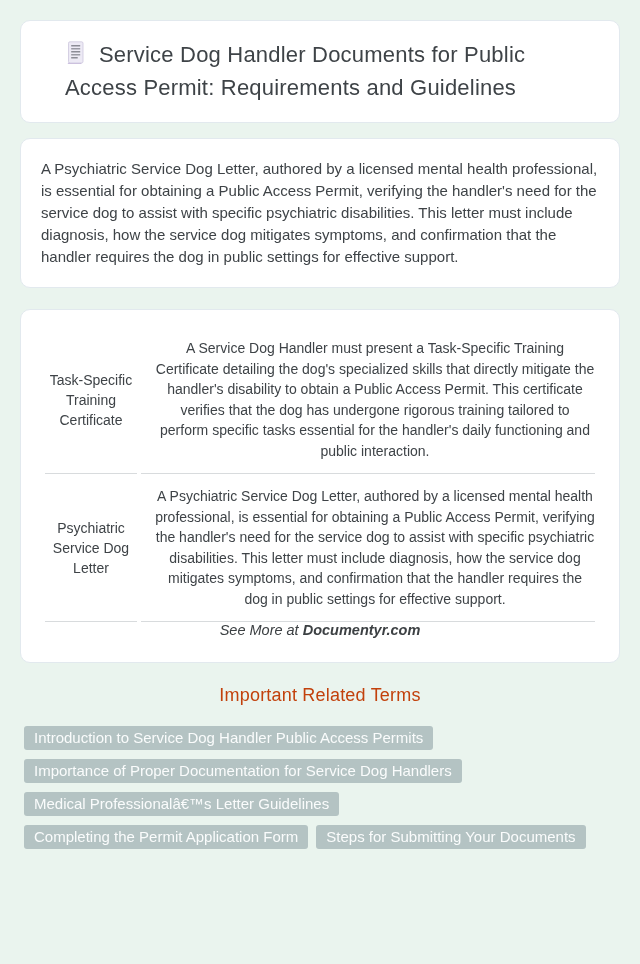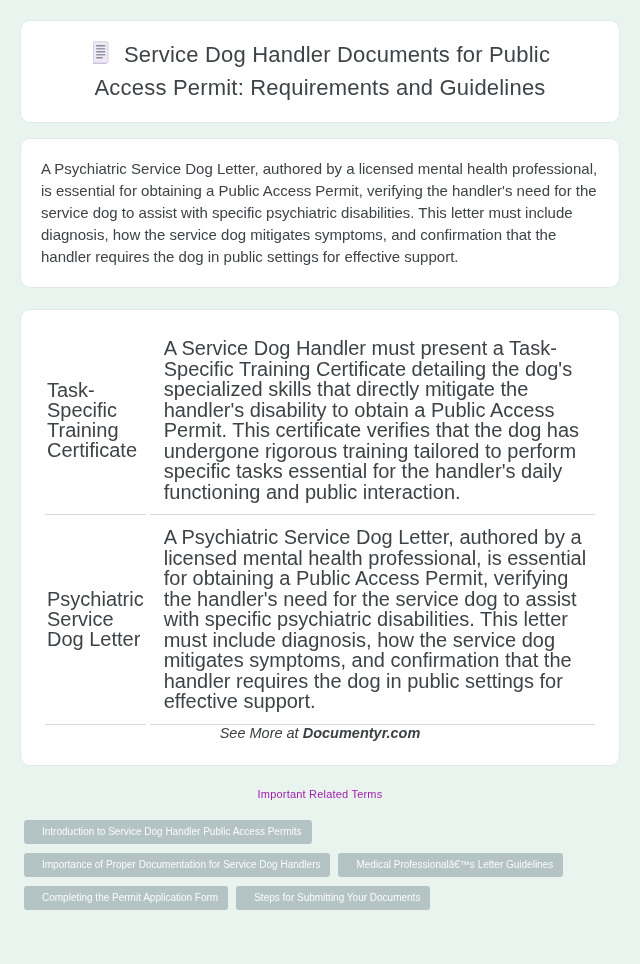--- a/index.html
+++ b/index.html
@@ -24,21 +24,20 @@
   .page{padding:20px 20px 0 20px;}
   .card{
     background:var(--card-bg);
     border:1px solid var(--card-border);
     border-radius:10px;
   }
   
   .title-card{
     padding:19px 44px;
     margin-bottom:15px;
-    text-align:center;
   }
   .title-card h1{
     font-size:22px;
     font-weight:400;
     line-height:30px;
     color:var(--text);
     letter-spacing:0.2px;
   }
   .doc-icon{
     display:inline-block;
@@ -60,21 +59,22 @@
     margin-bottom:22px;
   }
   table.doc-table{
     width:100%;
     border-collapse:separate;
     border-spacing:4px 0;
   }
   table.doc-table td{
     border-bottom:1px solid var(--table-border);
     vertical-align:middle;
-    font-size:20px;
+    font-size:14px;
+    text-align:center;
   }
   td.term-cell{
     width:92px;
     padding:12px 2px 12px 2px;
     line-height:20px;
   }
   td.desc-cell{
     padding:12px 0 12px 14px;
     line-height:20.5px;
   }
@@ -83,38 +83,38 @@
     text-align:center;
     font-style:italic;
     font-size:14.5px;
     color:#3c4043;
   }
   .see-more b{cursor:pointer;}
   
   .related-heading{
     margin:16px 0 20px 0;
     text-align:center;
-    font-size:11px;
+    font-size:18px;
     font-weight:400;
-    color:#a21caf;
+    color:#c2410c;
     letter-spacing:0.2px;
   }
   .tags{
     display:flex;
     flex-wrap:wrap;
     gap:9px 8px;
     padding:0 4px;
   }
   .tag{
     display:inline-block;
     background:var(--tag-bg);
     color:var(--tag-text);
-    font-size:10px;
+    font-size:15px;
     line-height:15px;
-    padding:4px 10px 5px 18px;
+    padding:4px 10px 5px 10px;
     border-radius:3px;
     cursor:pointer;
     white-space:nowrap;
   }
 </style>
 </head>
 <body>
 
 <div class="page">
 

